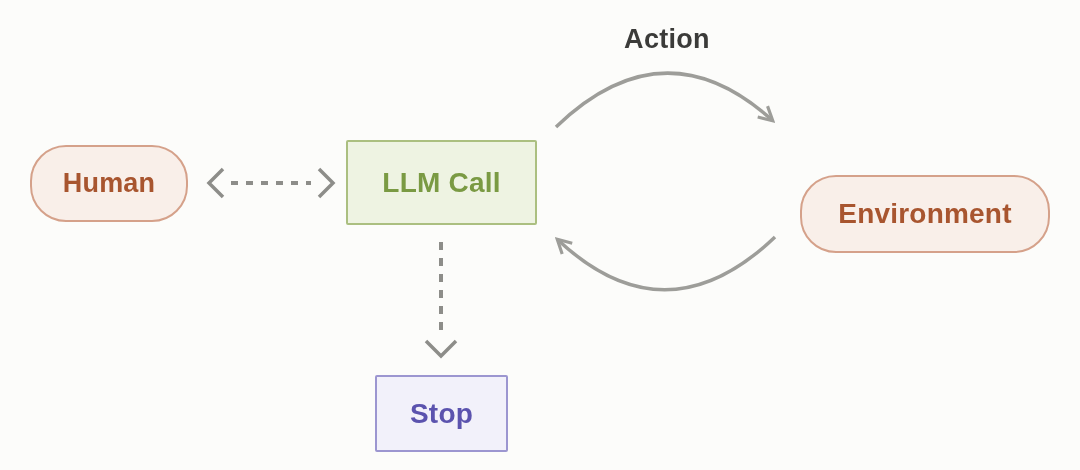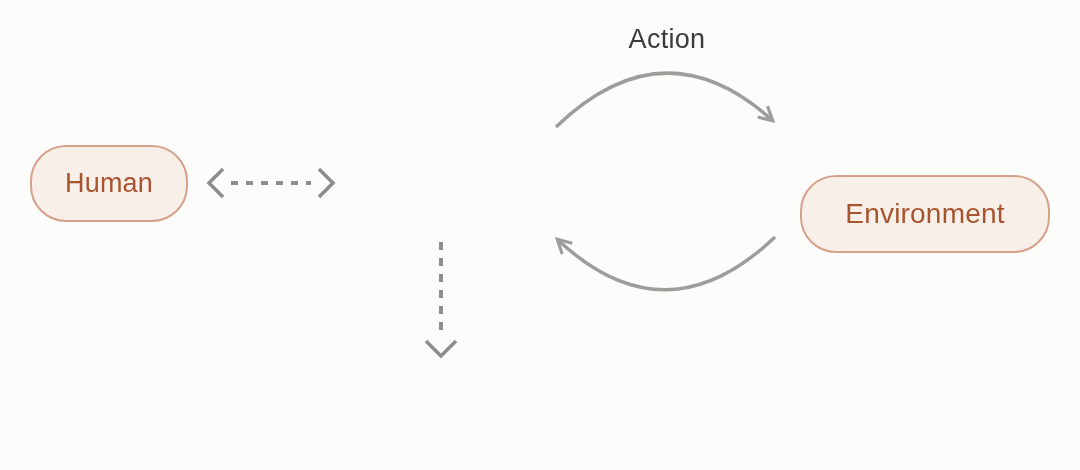--- a/index.html
+++ b/index.html
@@ -38,21 +38,21 @@
     position: absolute;
     left: 0;
     top: 0;
   }
   .node {
     position: absolute;
     display: flex;
     align-items: center;
     justify-content: center;
     box-sizing: border-box;
-    font-weight: normal;
+    font-weight: bold;
     font-size: 28px;
     letter-spacing: 0.2px;
   }
   .node.pill {
     background: var(--human-env-bg);
     border: 2px solid var(--human-env-border);
     color: var(--human-env-text);
     border-radius: 36px;
   }
   .node.human {
@@ -85,21 +85,21 @@
     width: 133px;
     height: 77px;
     background: var(--stop-bg);
     border: 2px solid var(--stop-border);
     color: var(--stop-text);
     border-radius: 2px;
   }
   .edge-label {
     position: absolute;
     color: var(--edge-label);
-    font-weight: 400;
+    font-weight: 700;
     font-size: 27px;
     text-align: center;
     letter-spacing: 0.3px;
   }
   .edge-label.action {
     left: 587px;
     top: 24px;
     width: 160px;
   }
   .edge-label.feedback {
@@ -150,20 +150,22 @@
     </g>
 
     <g>
       <line x1="441" y1="242" x2="441" y2="336" class="dashed-line" stroke-dasharray="8 8"></line>
       <polyline points="426,341 441,356 456,341" class="chevron"></polyline>
     </g>
   </svg>
 
   <div class="node pill human">Human</div>
 
+  <div class="node llm-call">LLM Call</div>
 
   <div class="node pill environment">Environment</div>
 
+  <div class="node stop">Stop</div>
 
   <div class="edge-label action">Action</div>
 
 
 </div>
 
 </body></html>

